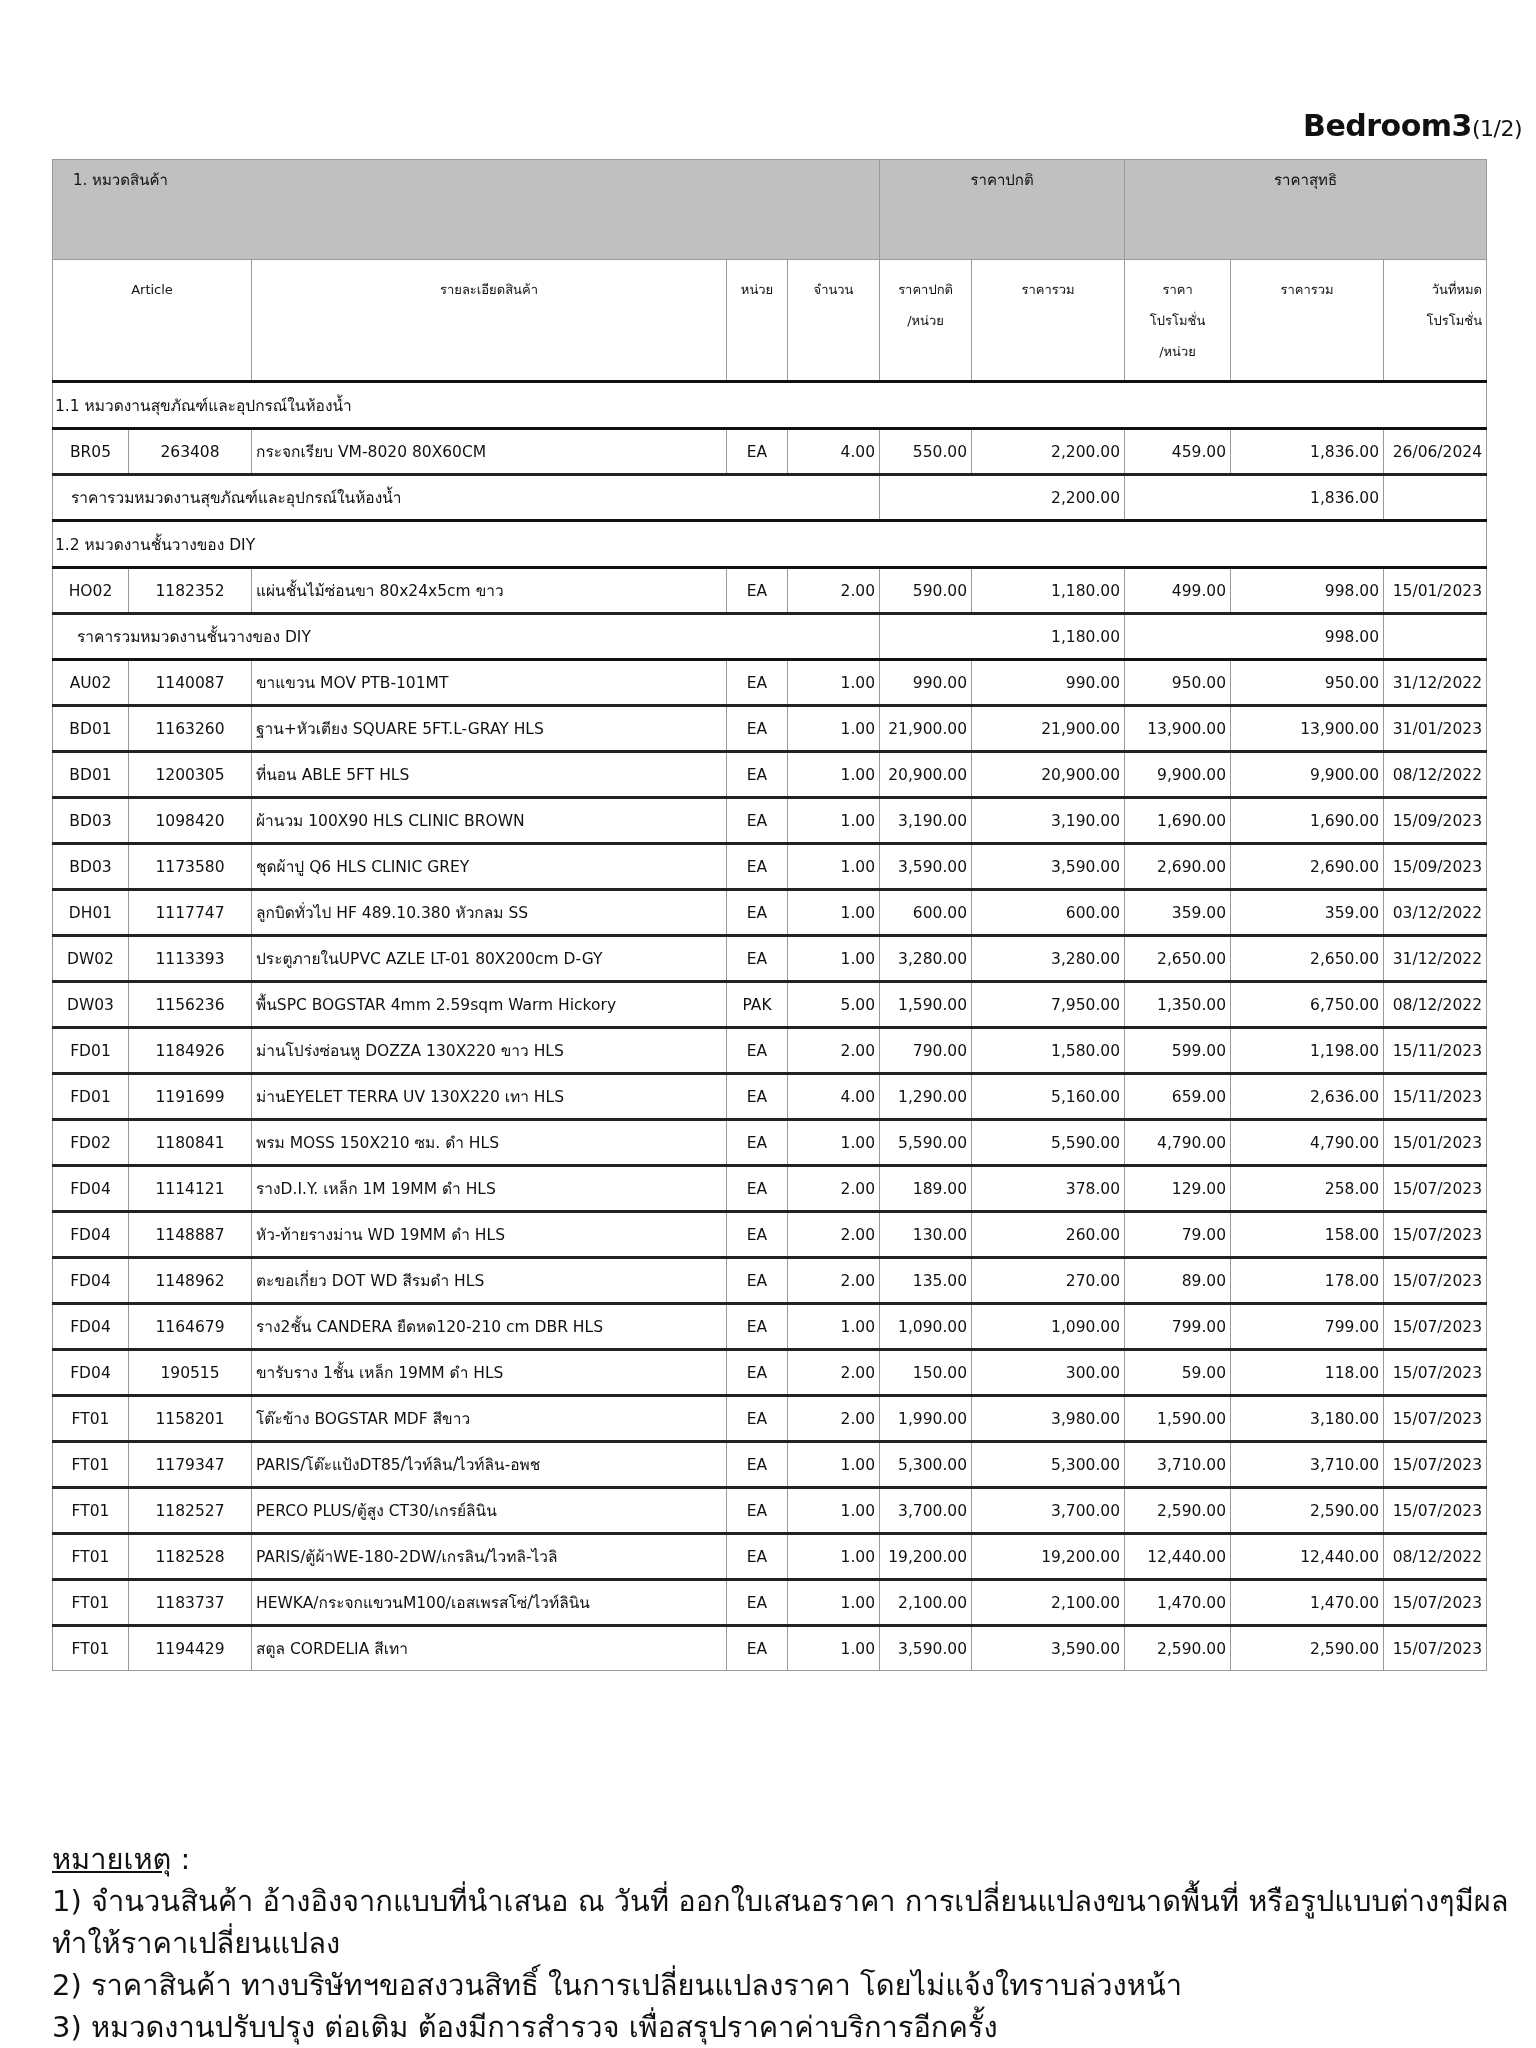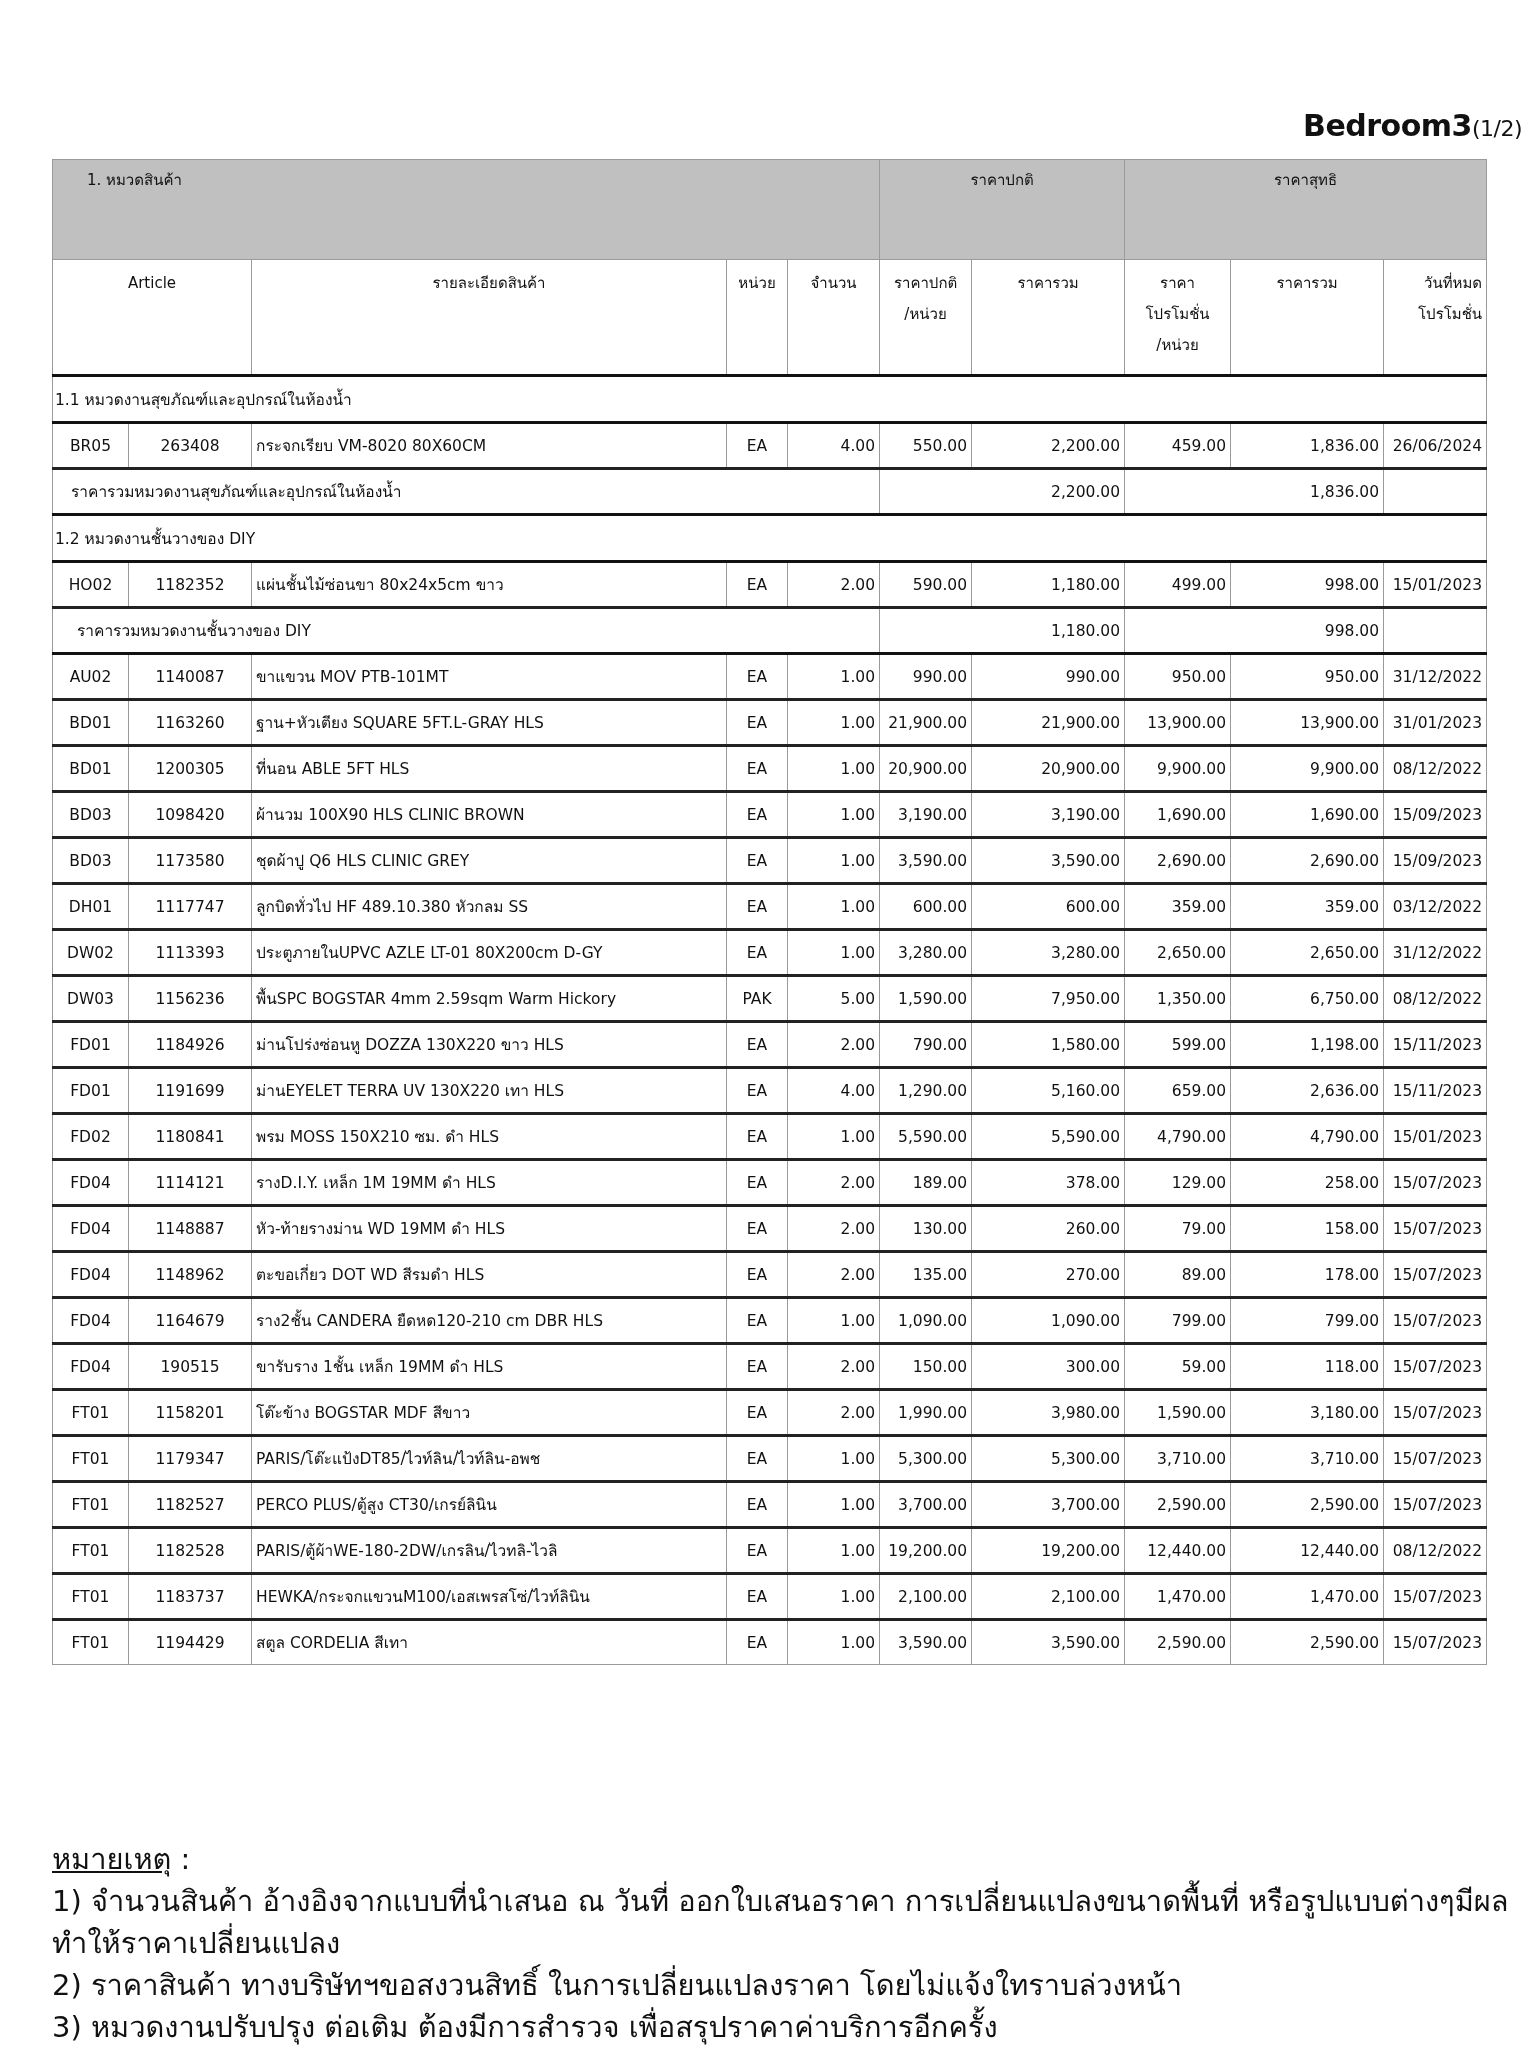--- a/index.html
+++ b/index.html
@@ -2,21 +2,21 @@
 <html><head>
 <meta charset="utf-8">
 <style>
   html, body { margin: 0; padding: 0; background: #ffffff; }
   body { width: 1536px; height: 2048px; position: relative; font-family: "DejaVu Sans", sans-serif; color: #111; overflow: hidden; }
   .page-title { position: absolute; right: 14px; top: 108px; font-family: "DejaVu Sans", sans-serif; font-weight: bold; font-size: 30px; letter-spacing: -0.5px; }
   .page-title .paren { font-size: 22px; font-weight: normal; }
   table.quote { position: absolute; left: 52px; top: 159px; border-collapse: collapse; table-layout: fixed; width: 1434px; font-size: 15.5px; }
   table.quote td { border: 1px solid #9a9a9a; padding: 0 4px; vertical-align: middle; white-space: nowrap; overflow: hidden; }
   tr.grp td { background: #c0c0c0; height: 91px; vertical-align: top; padding-top: 8px; font-size: 15px; }
-  tr.hdr td { height: 106px; vertical-align: top; text-align: center; padding-top: 8px; font-size: 15px; line-height: 31px; white-space: normal; }
+  tr.hdr td { height: 106px; vertical-align: top; text-align: center; padding-top: 14px; font-size: 13px; line-height: 31px; white-space: normal; }
   tr.hdr { border-bottom: 3px solid #111; }
   tr.sec td { height: 44px; padding-left: 2px; }
   tr.sec { border-bottom: 3px solid #111; }
   tr.item td { height: 43px; }
   tr.item { border-bottom: 3px solid #222; }
   tr.sub td { height: 43px; margin-left: 37px; }
   tr.sub { border-bottom: 3px solid #111; }
   tr.item.last { border-bottom: 1px solid #9a9a9a; }
   .c { text-align: center; }
   .r { text-align: right; }
@@ -37,21 +37,21 @@
       <col style="width:61px">
       <col style="width:92px">
     <col style="width:92px">
       <col style="width:153px">
       <col style="width:106px">
       <col style="width:153px">
       <col style="width:103px">
   </colgroup>
   <tbody id="tbody">
     <tr class="grp">
-      <td colspan="5" style="padding-left:34px">1. หมวดสินค้า</td>
+      <td colspan="5" style="padding-left:20px">1. หมวดสินค้า</td>
       <td colspan="2" class="c">ราคาปกติ</td>
       <td colspan="3" class="c">ราคาสุทธิ</td>
     </tr>
     <tr class="hdr">
       <td colspan="2">Article</td>
       <td>รายละเอียดสินค้า</td>
       <td>หน่วย</td>
       <td>จำนวน</td>
       <td><span>ราคาปกติ</span><br><span>/หน่วย</span></td>
       <td>ราคารวม</td>

